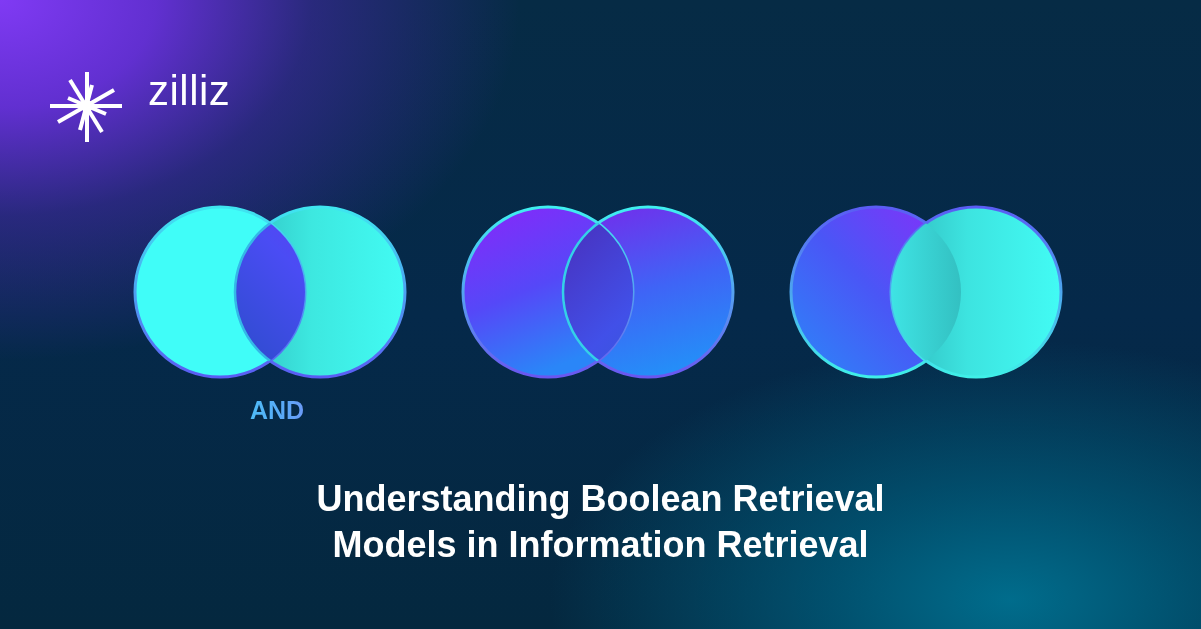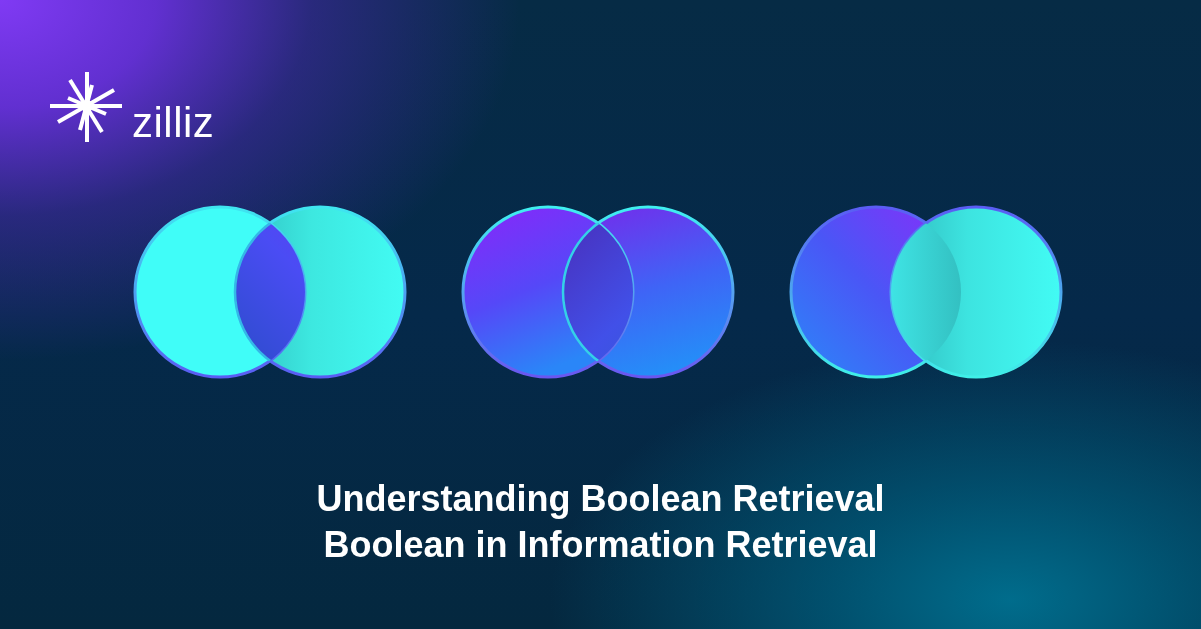--- a/index.html
+++ b/index.html
@@ -9,21 +9,21 @@
     width: 1201px; height: 629px;
     overflow: hidden;
     background:
       radial-gradient(ellipse 520px 360px at 0px 0px, rgba(128,58,244,1) 0%, rgba(105,48,220,0.92) 30%, rgba(70,40,170,0.55) 60%, rgba(4,40,66,0) 100%),
       radial-gradient(ellipse 460px 260px at 1010px 600px, rgba(0,112,144,0.95) 0%, rgba(0,96,128,0.7) 40%, rgba(4,40,66,0) 100%),
       linear-gradient(180deg, #062b45 0%, #05294a 50%, #04283f 100%);
     font-family: "Liberation Sans", "DejaVu Sans", sans-serif;
   }
   .logo {
     position: absolute; left: 50px; top: 70px;
-    display: flex; align-items: flex-end; gap: 8px;
+    display: flex; align-items: flex-start; gap: 24px;
   }
   .logo svg { display: block; }
   .logo-text {
     color: #ffffff; font-size: 42px; font-weight: 400;
     letter-spacing: 0.5px; line-height: 1;
     font-family: "Liberation Sans", sans-serif;
   }
   .diagram {
     position: absolute; top: 200px;
   }
@@ -87,20 +87,21 @@
         <clipPath id="andClipL">
             <circle cx="88" cy="92" r="85"></circle>
           </clipPath>
       </defs>
       <circle cx="188" cy="92" r="85" fill="url(#andRightFill)" stroke="url(#andStroke)" stroke-width="3"></circle>
       <circle cx="88" cy="92" r="85" fill="#40fdf8" stroke="url(#andStroke)" stroke-width="3"></circle>
       <circle cx="188" cy="92" r="85" fill="url(#andInter)" clip-path="url(#andClipL)"></circle>
       <circle cx="188" cy="92" r="85" fill="none" stroke="#34b8e8" stroke-width="2.5" clip-path="url(#andClipL)"></circle>
     </svg>
   </div>
+  <div class="op-label" style="left:197px;">AND</div>
 
   <div class="diagram" style="left:460px;">
     <svg width="280" height="185" viewBox="0 0 280 185">
       <defs>
         <linearGradient id="orLeft" x1="0" y1="0" x2="0.4" y2="1">
           <stop offset="0" stop-color="#8a26fa"></stop>
           <stop offset="0.55" stop-color="#5548f8"></stop>
           <stop offset="1" stop-color="#2a86f8"></stop>
         </linearGradient>
         <linearGradient id="orRight" x1="0.3" y1="0" x2="0.6" y2="1">
@@ -156,16 +157,16 @@
       </defs>
       <circle cx="88" cy="92" r="85" fill="url(#notLeft)" stroke="url(#notStroke)" stroke-width="3"></circle>
       <circle cx="188" cy="92" r="85" fill="url(#notRight)" stroke="url(#notStroke)" stroke-width="3"></circle>
       <circle cx="188" cy="92" r="85" fill="url(#notInter)" clip-path="url(#notClipL)" opacity="0.95"></circle>
       <circle cx="88" cy="92" r="85" fill="none" stroke="#2aa8f0" stroke-width="2.5" clip-path="url(#notClipL)" opacity="0"></circle>
     </svg>
   </div>
 
   <div class="title">
     <div>Understanding Boolean Retrieval</div>
-    <div>Boolean in Information Retrieval</div>
+    <div>Models in Information Retrieval</div>
   </div>
 
 </div>
 
 </body></html>

